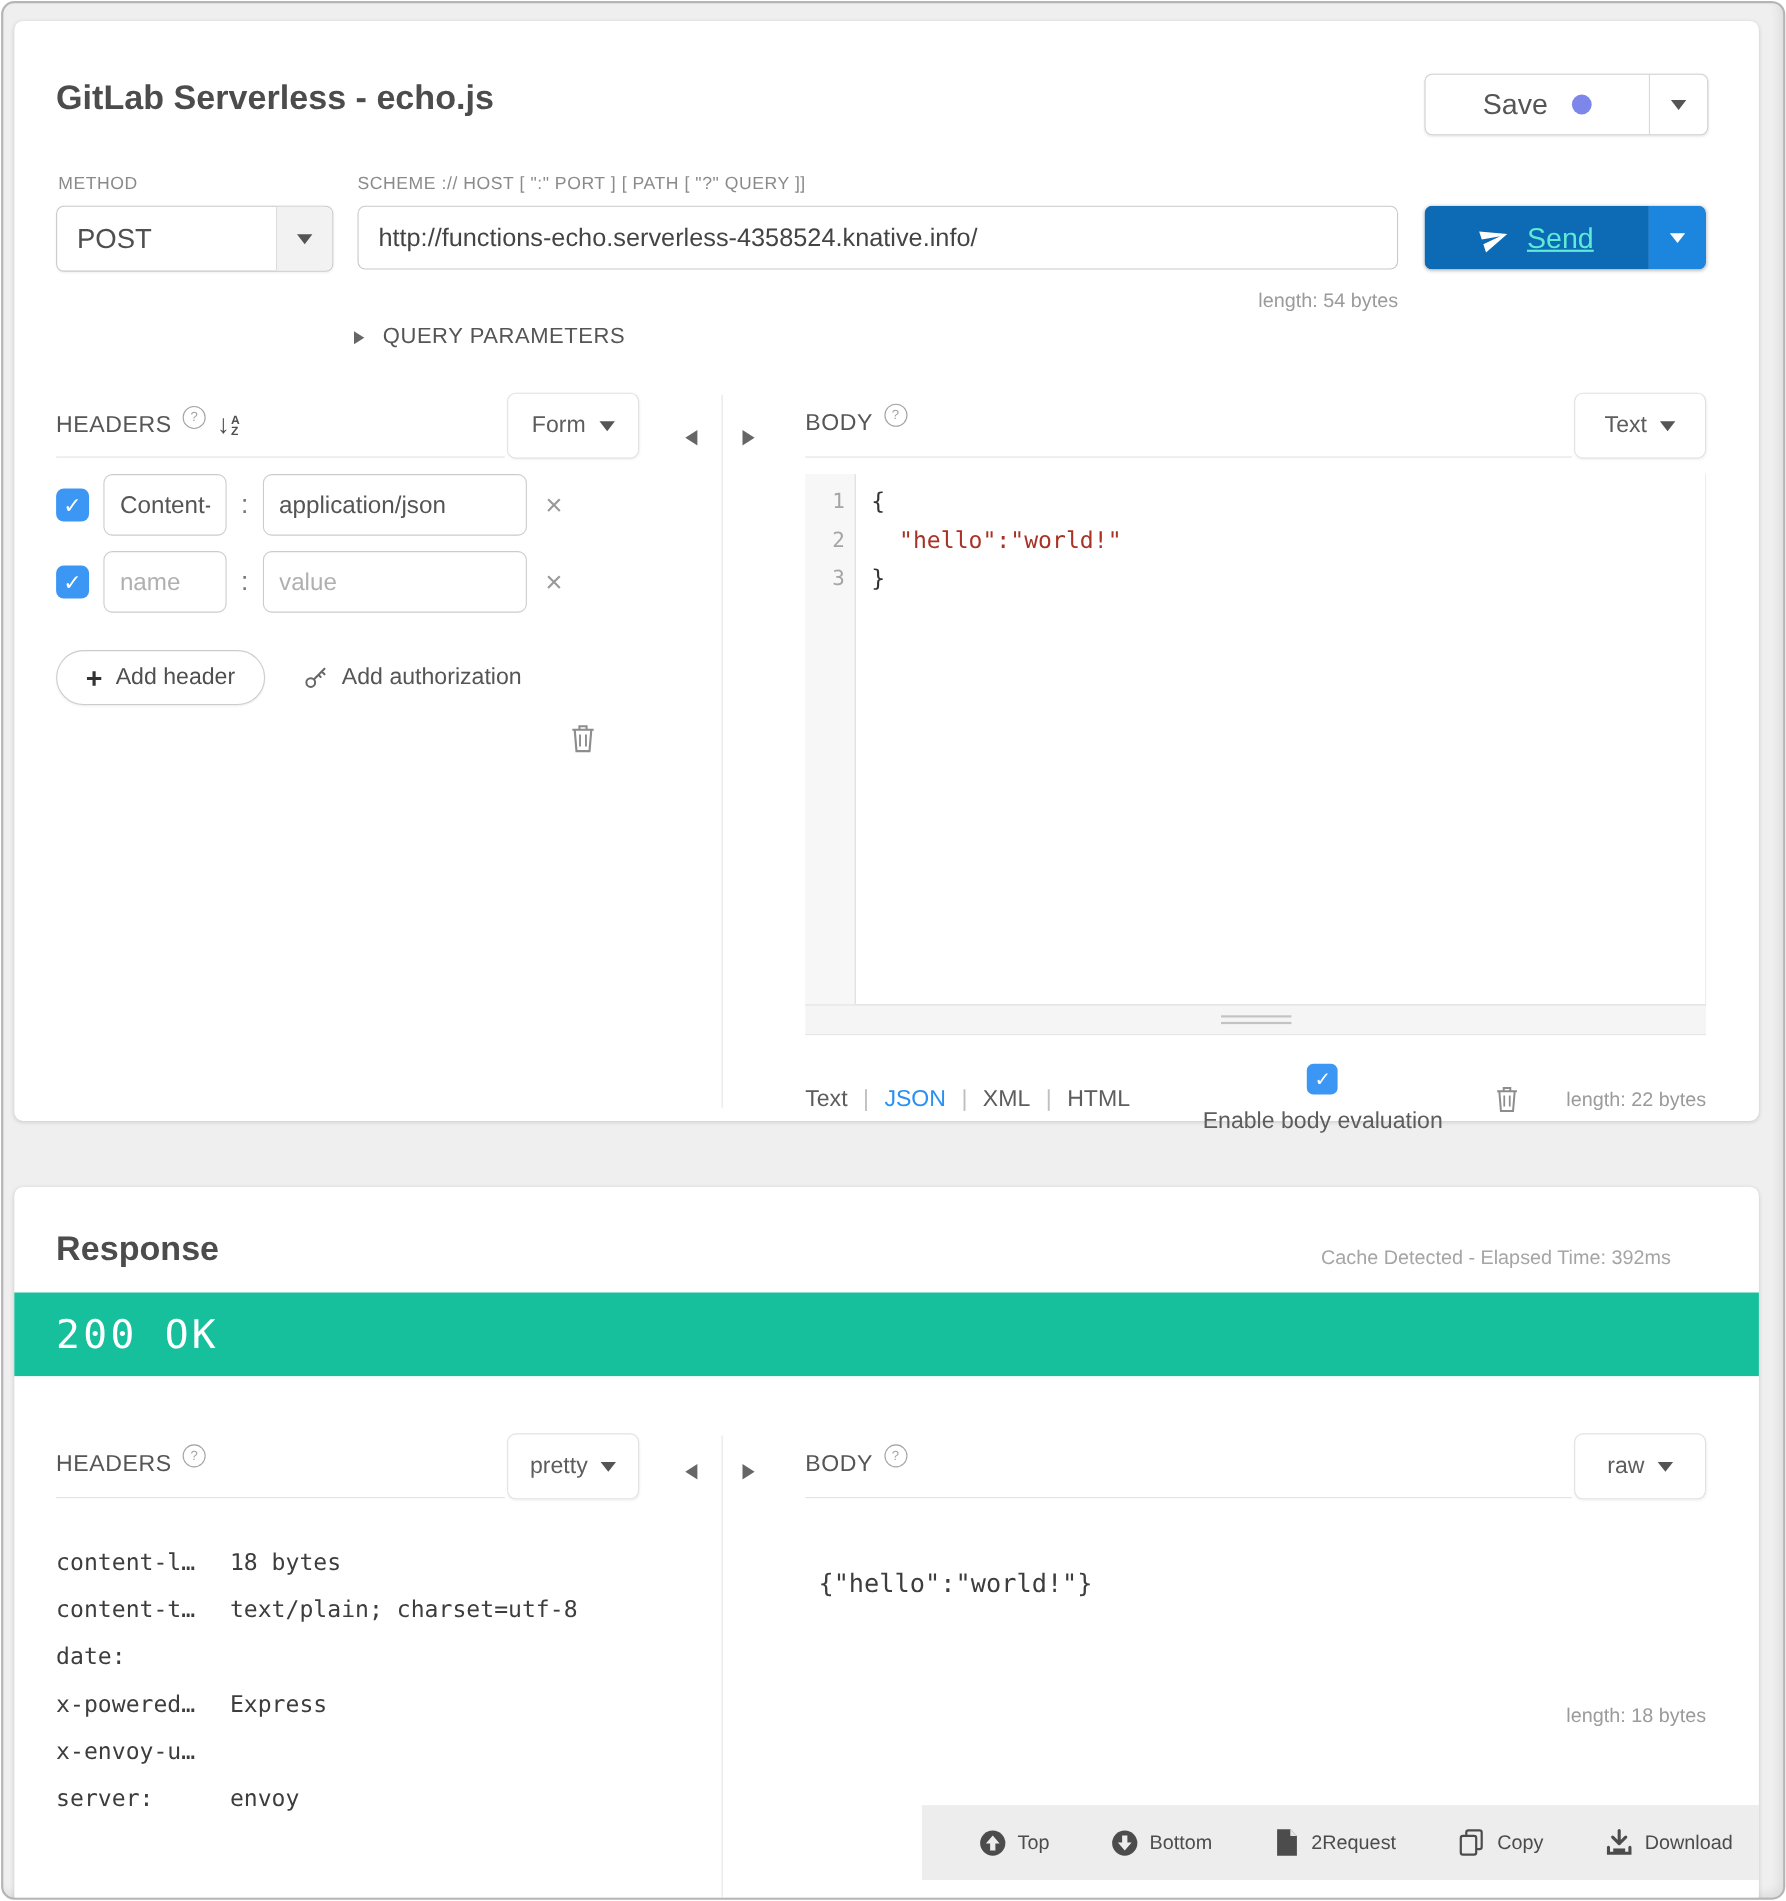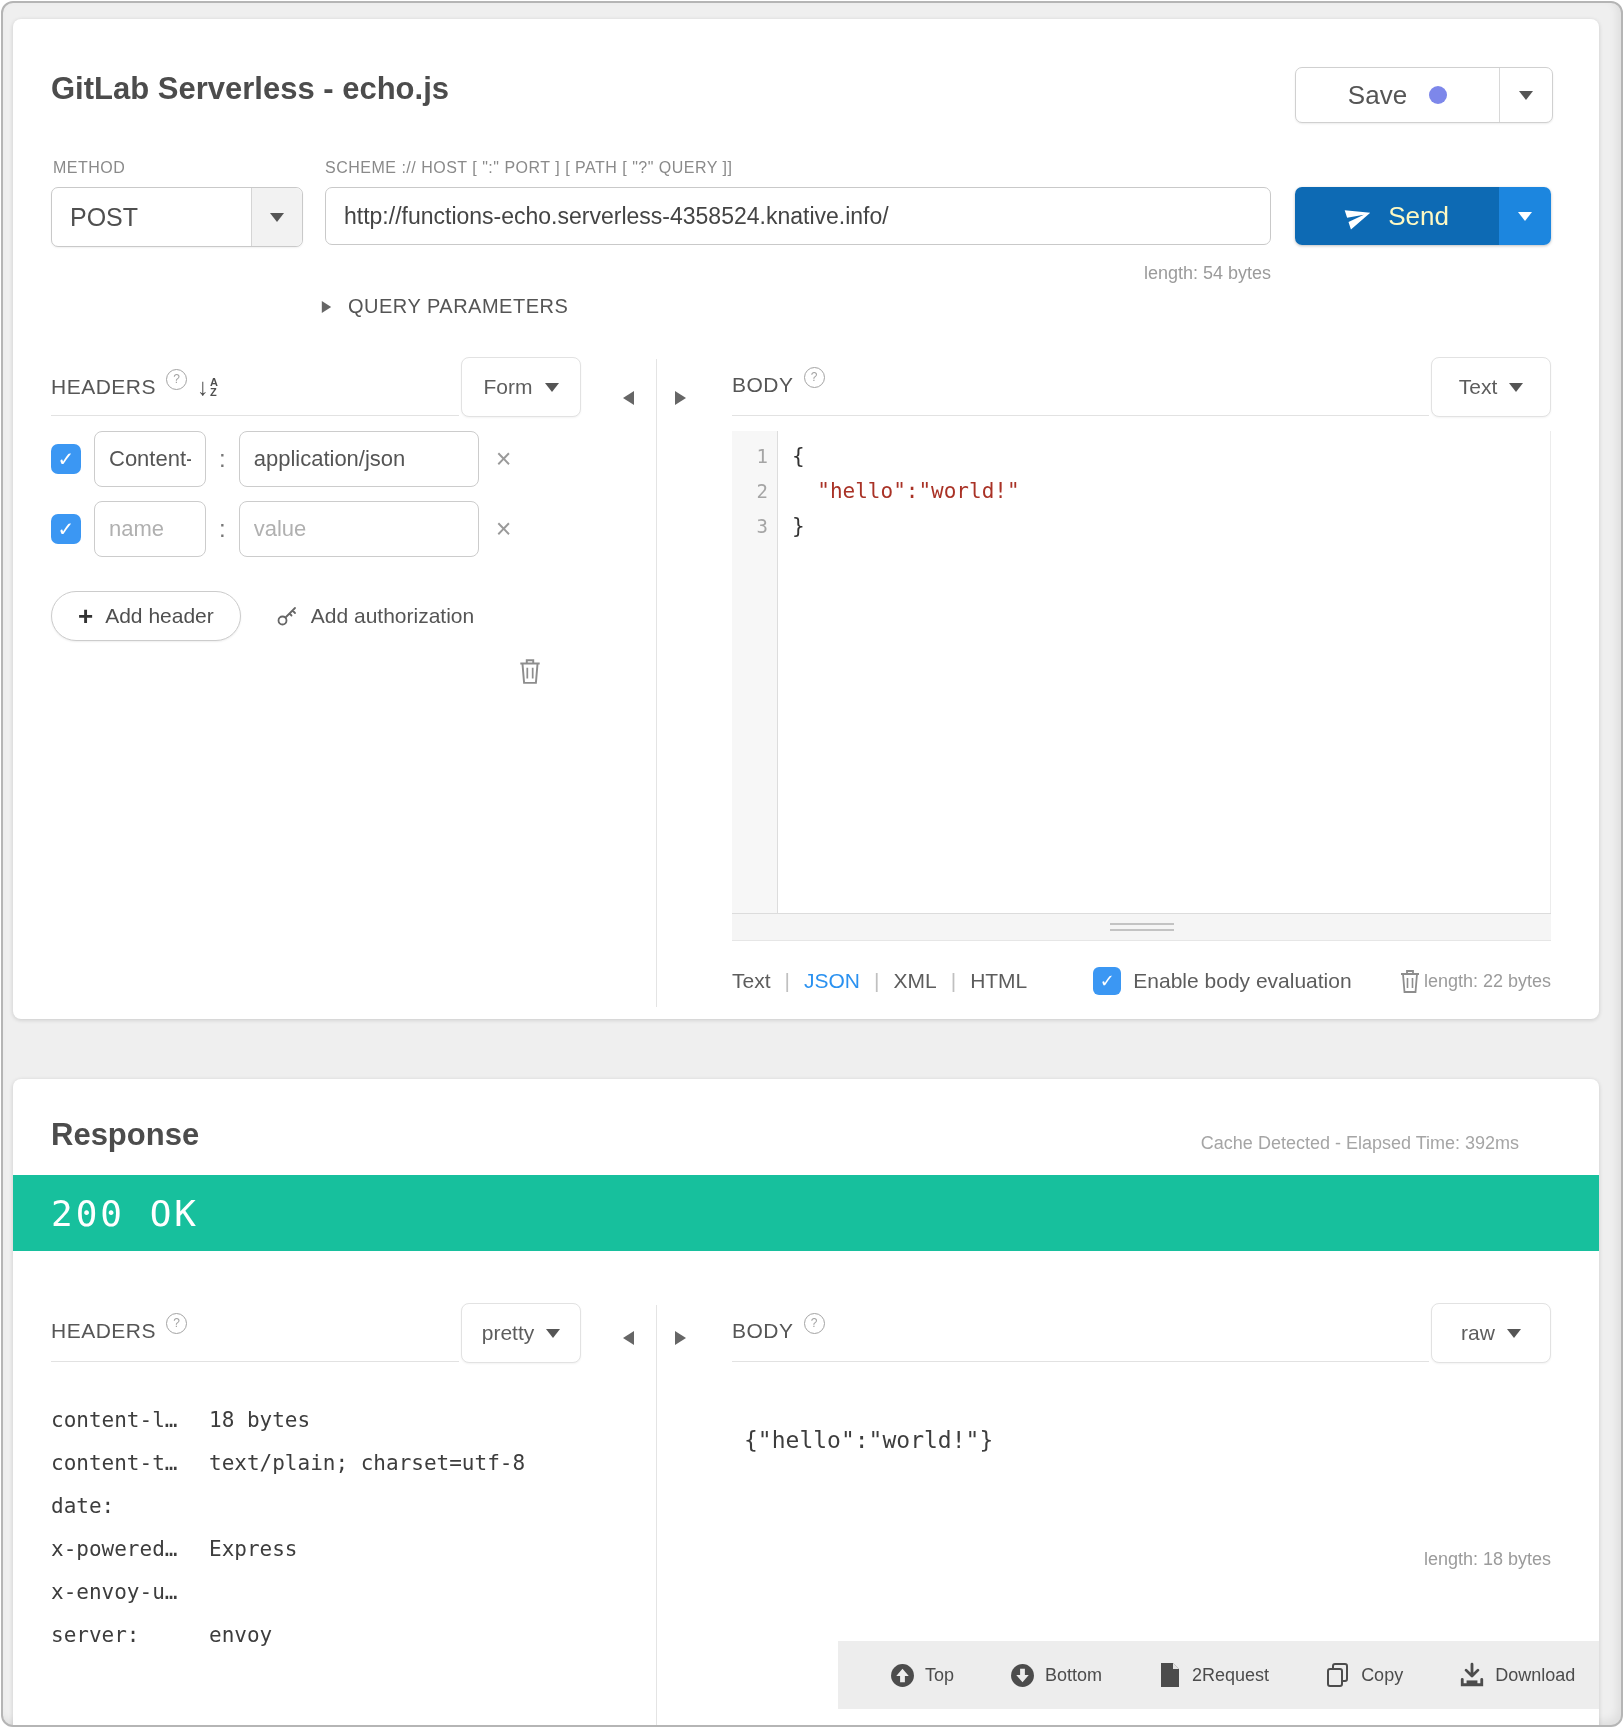--- a/index.html
+++ b/index.html
@@ -31,21 +31,21 @@
   .save-dot{width:18px;height:18px;border-radius:50%;background:#7d87ea;}
   .save-caret{width:52px;display:flex;align-items:center;justify-content:center;}
   .field-label{position:absolute;top:140px;font-size:16px;color:#8a8a8a;letter-spacing:.5px;}
   .lbl-method{left:40px;}
   .lbl-scheme{left:312px;}
   .method-select{position:absolute;left:38px;top:168px;width:250px;height:58px;border:1px solid #c9c9c9;border-radius:7px;background:#fff;display:flex;box-shadow:0 1px 2px rgba(0,0,0,.06);}
   .method-text{flex:1;display:flex;align-items:center;padding-left:18px;font-size:25px;color:#4f4f4f;}
   .method-caret{width:50px;border-left:1px solid #d5d5d5;background:#f2f2f2;border-radius:0 7px 7px 0;display:flex;align-items:center;justify-content:center;}
   .url-input{position:absolute;left:312px;top:168px;width:946px;height:58px;border:1px solid #c9c9c9;border-radius:7px;font-size:23px;color:#444;padding:0 18px;box-sizing:border-box;font-family:"Liberation Sans",sans-serif;}
   .send-btn{position:absolute;left:1282px;top:168px;width:256px;height:58px;border-radius:7px;display:flex;overflow:hidden;box-shadow:0 1px 3px rgba(0,0,0,.25);}
-  .send-main{flex:1;background:#0d6ab4;display:flex;align-items:center;justify-content:center;gap:16px;color:#fef9c3;font-size:26px;}
+  .send-main{flex:1;background:#0d6ab4;display:flex;align-items:center;justify-content:center;gap:16px;color:#5eead4;font-size:26px;text-decoration:underline;}
   .send-caret{width:52px;background:#1c86df;display:flex;align-items:center;justify-content:center;}
   .url-len{position:absolute;left:312px;top:244px;width:946px;text-align:right;}
   .qp-row{position:absolute;left:308px;top:276px;display:flex;align-items:center;gap:16px;font-size:20px;color:#555;letter-spacing:.5px;}
   .qp-row .tri-right{transform:scale(.85);}
 
   .panel-left{position:absolute;left:38px;top:336px;width:530px;}
   .panel-right{position:absolute;left:719px;top:336px;width:819px;}
   .sort-icon{display:inline-flex;align-items:center;color:#4f4f4f;}
   .sort-arrow::before{content:"↓";font-size:24px;font-weight:bold;}
   .sort-az{display:inline-flex;flex-direction:column;font-size:11px;font-weight:bold;line-height:10px;margin-left:1px;}
@@ -76,21 +76,21 @@
   .code{flex:1;padding:8px 0 0 14px;}
   .code .cl{display:block;white-space:pre;font-size:21px;line-height:35px;color:#333;font-family:"DejaVu Sans Mono",monospace;}
   .code .cl.str{color:#a93226;}
   .grip-bar{height:26px;background:#f5f5f5;border-top:1px solid #dcdcdc;border-bottom:1px solid #e6e6e6;display:flex;flex-direction:column;align-items:center;justify-content:center;gap:4px;}
   .grip-bar i{display:block;width:64px;height:2px;background:#c3c3c3;}
   .body-footer{display:flex;align-items:center;margin-top:26px;font-size:21px;color:#5d5d5d;}
   .fmt{cursor:pointer;}
   .fmt.active{color:#2a91f0;}
   .fmt-sep{margin:0 14px;color:#c0c0c0;}
   .fmt-sep::before{content:"|";}
-  .eval-box{display:flex;align-items:center;gap:12px;margin-left:66px;}
+  .eval-box{display:flex;align-items:center;gap:12px;margin-left:66px;flex-direction:column;}
   .eval-box .cb{width:28px;height:28px;border-radius:6px;font-size:18px;}
   .body-footer .len-note{margin-left:auto;}
   .trash-ic{flex:0 0 auto;}
 
   
   .rs-title{position:absolute;left:38px;top:38px;font-size:31px;font-weight:bold;color:#4c4c4c;}
   .rs-meta{position:absolute;right:80px;top:54px;font-size:18px;color:#a5a5a5;}
   .status-bar{position:absolute;left:0;right:0;top:96px;height:76px;background:#17c09d;display:flex;align-items:center;}
   .status-text{margin-left:38px;font-size:36px;color:#fff;letter-spacing:3px;font-family:"DejaVu Sans Mono",monospace;}
   .rs-left{position:absolute;left:38px;top:222px;width:530px;}

